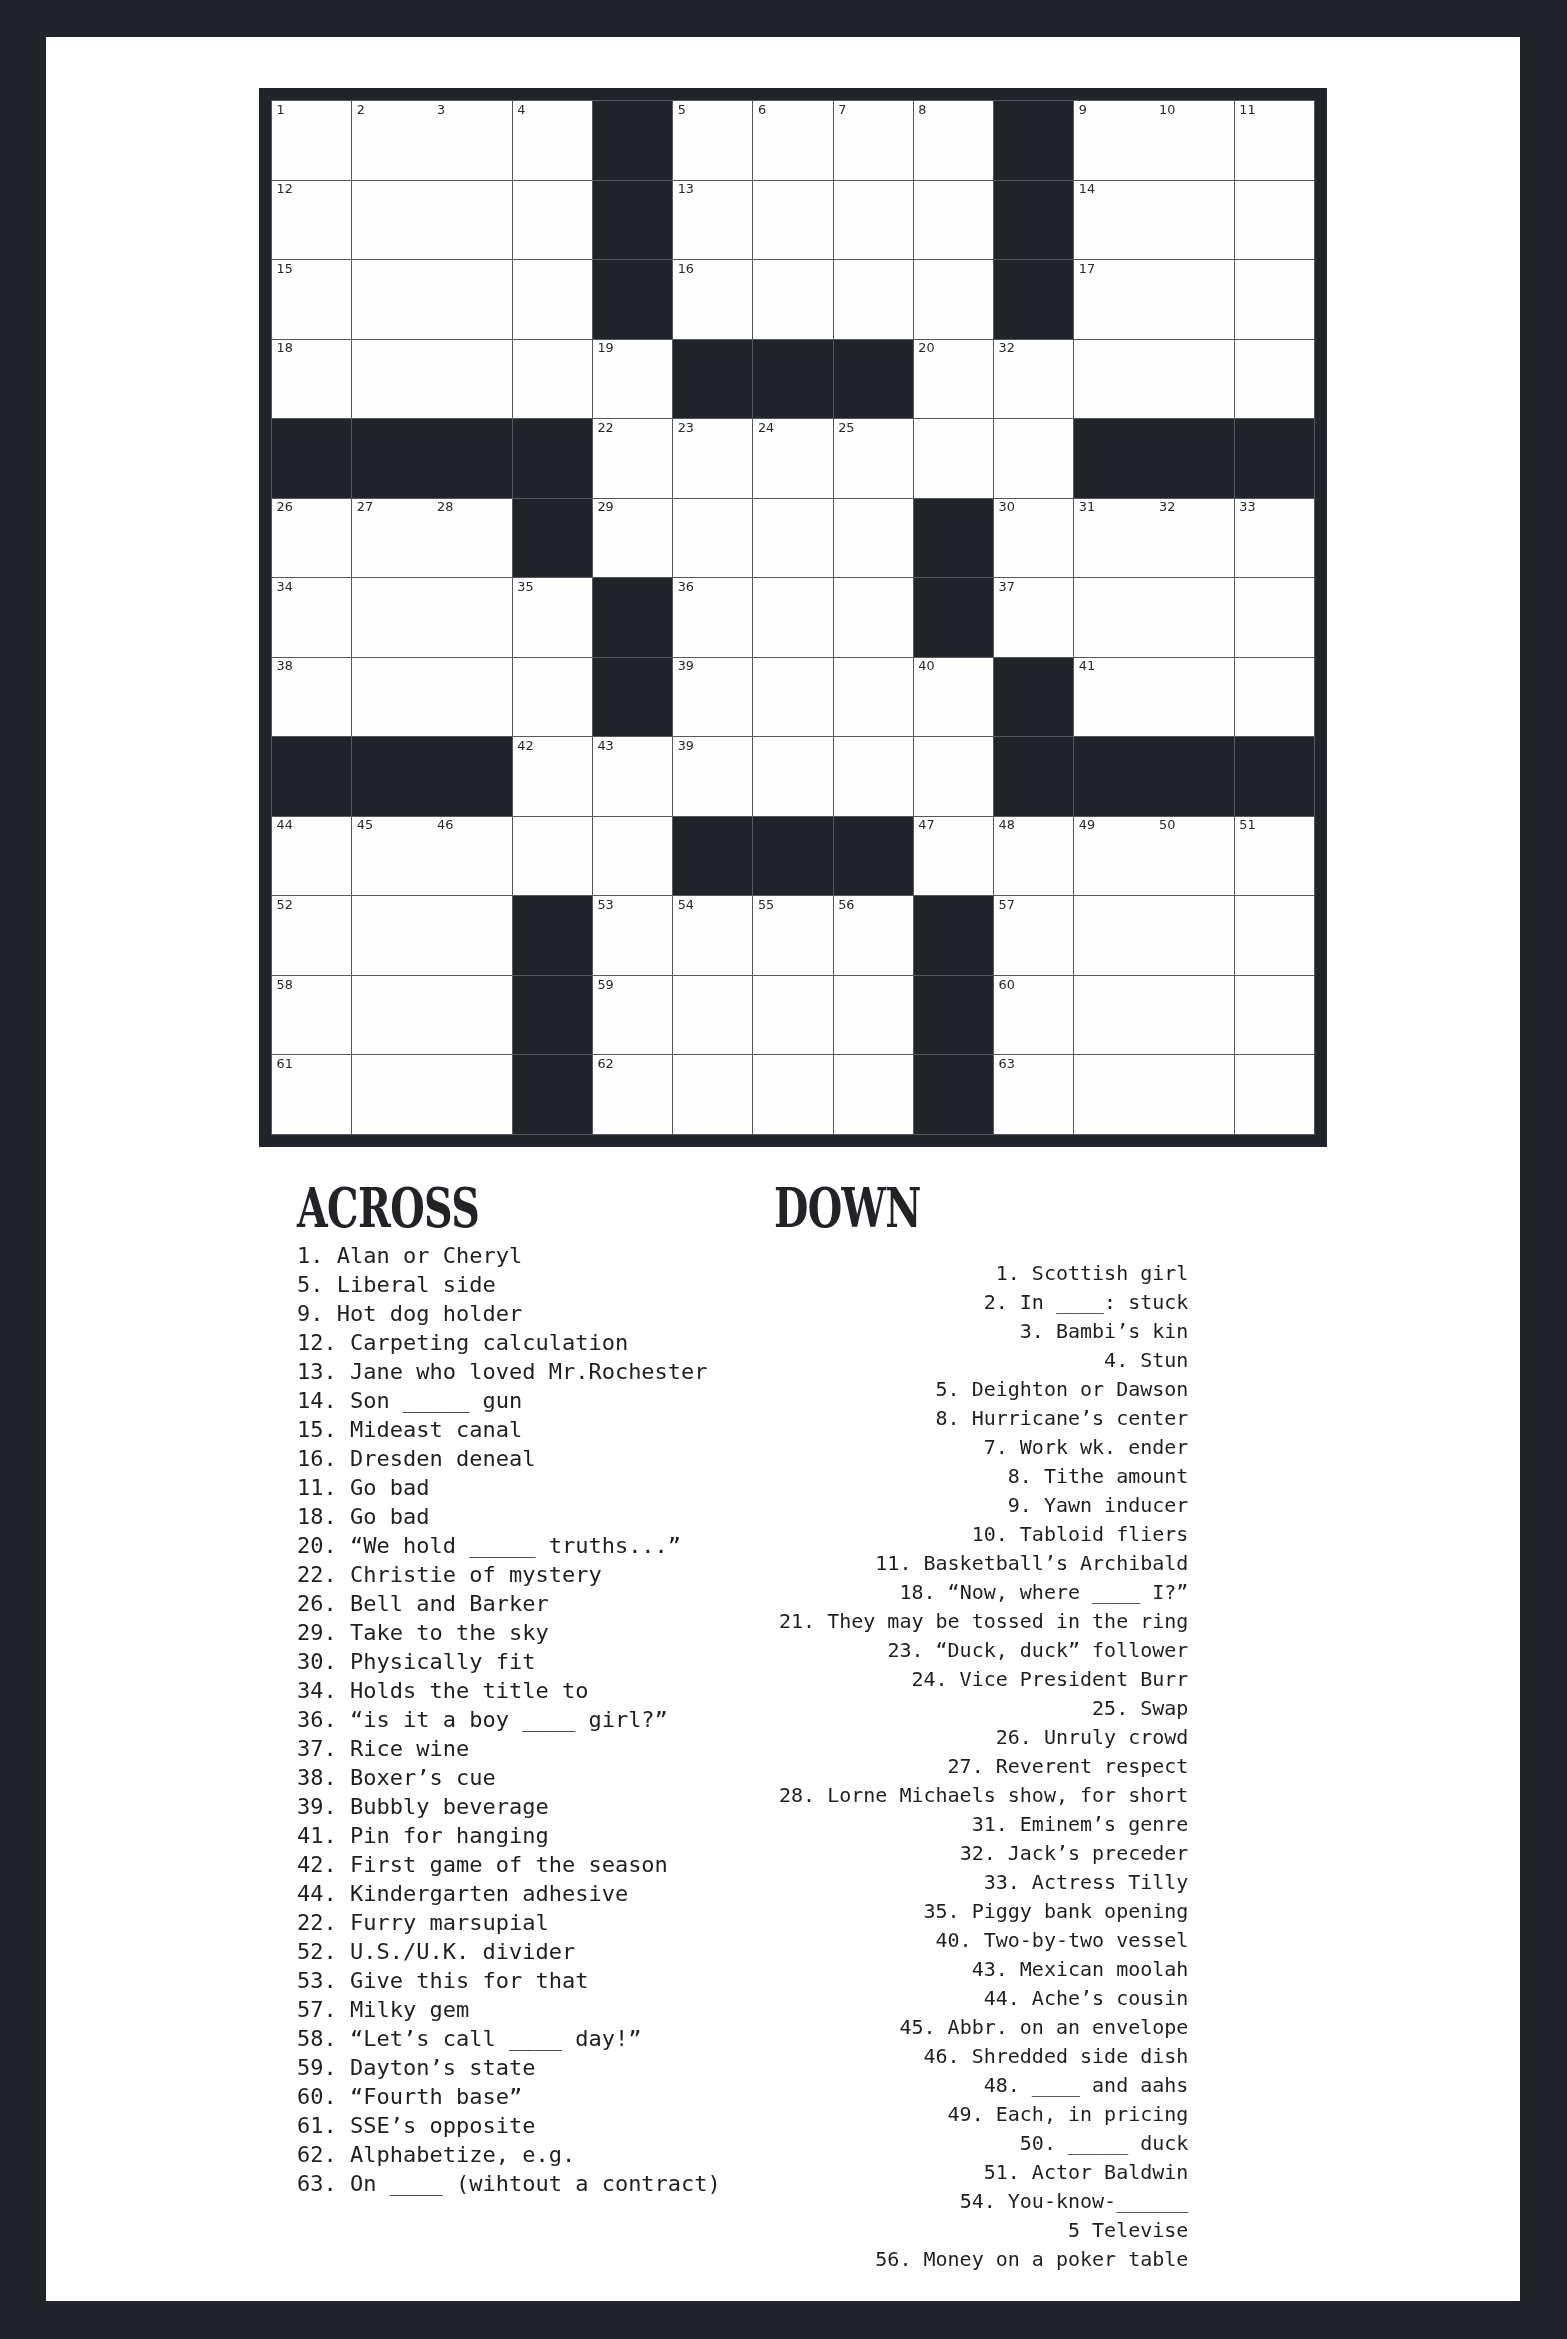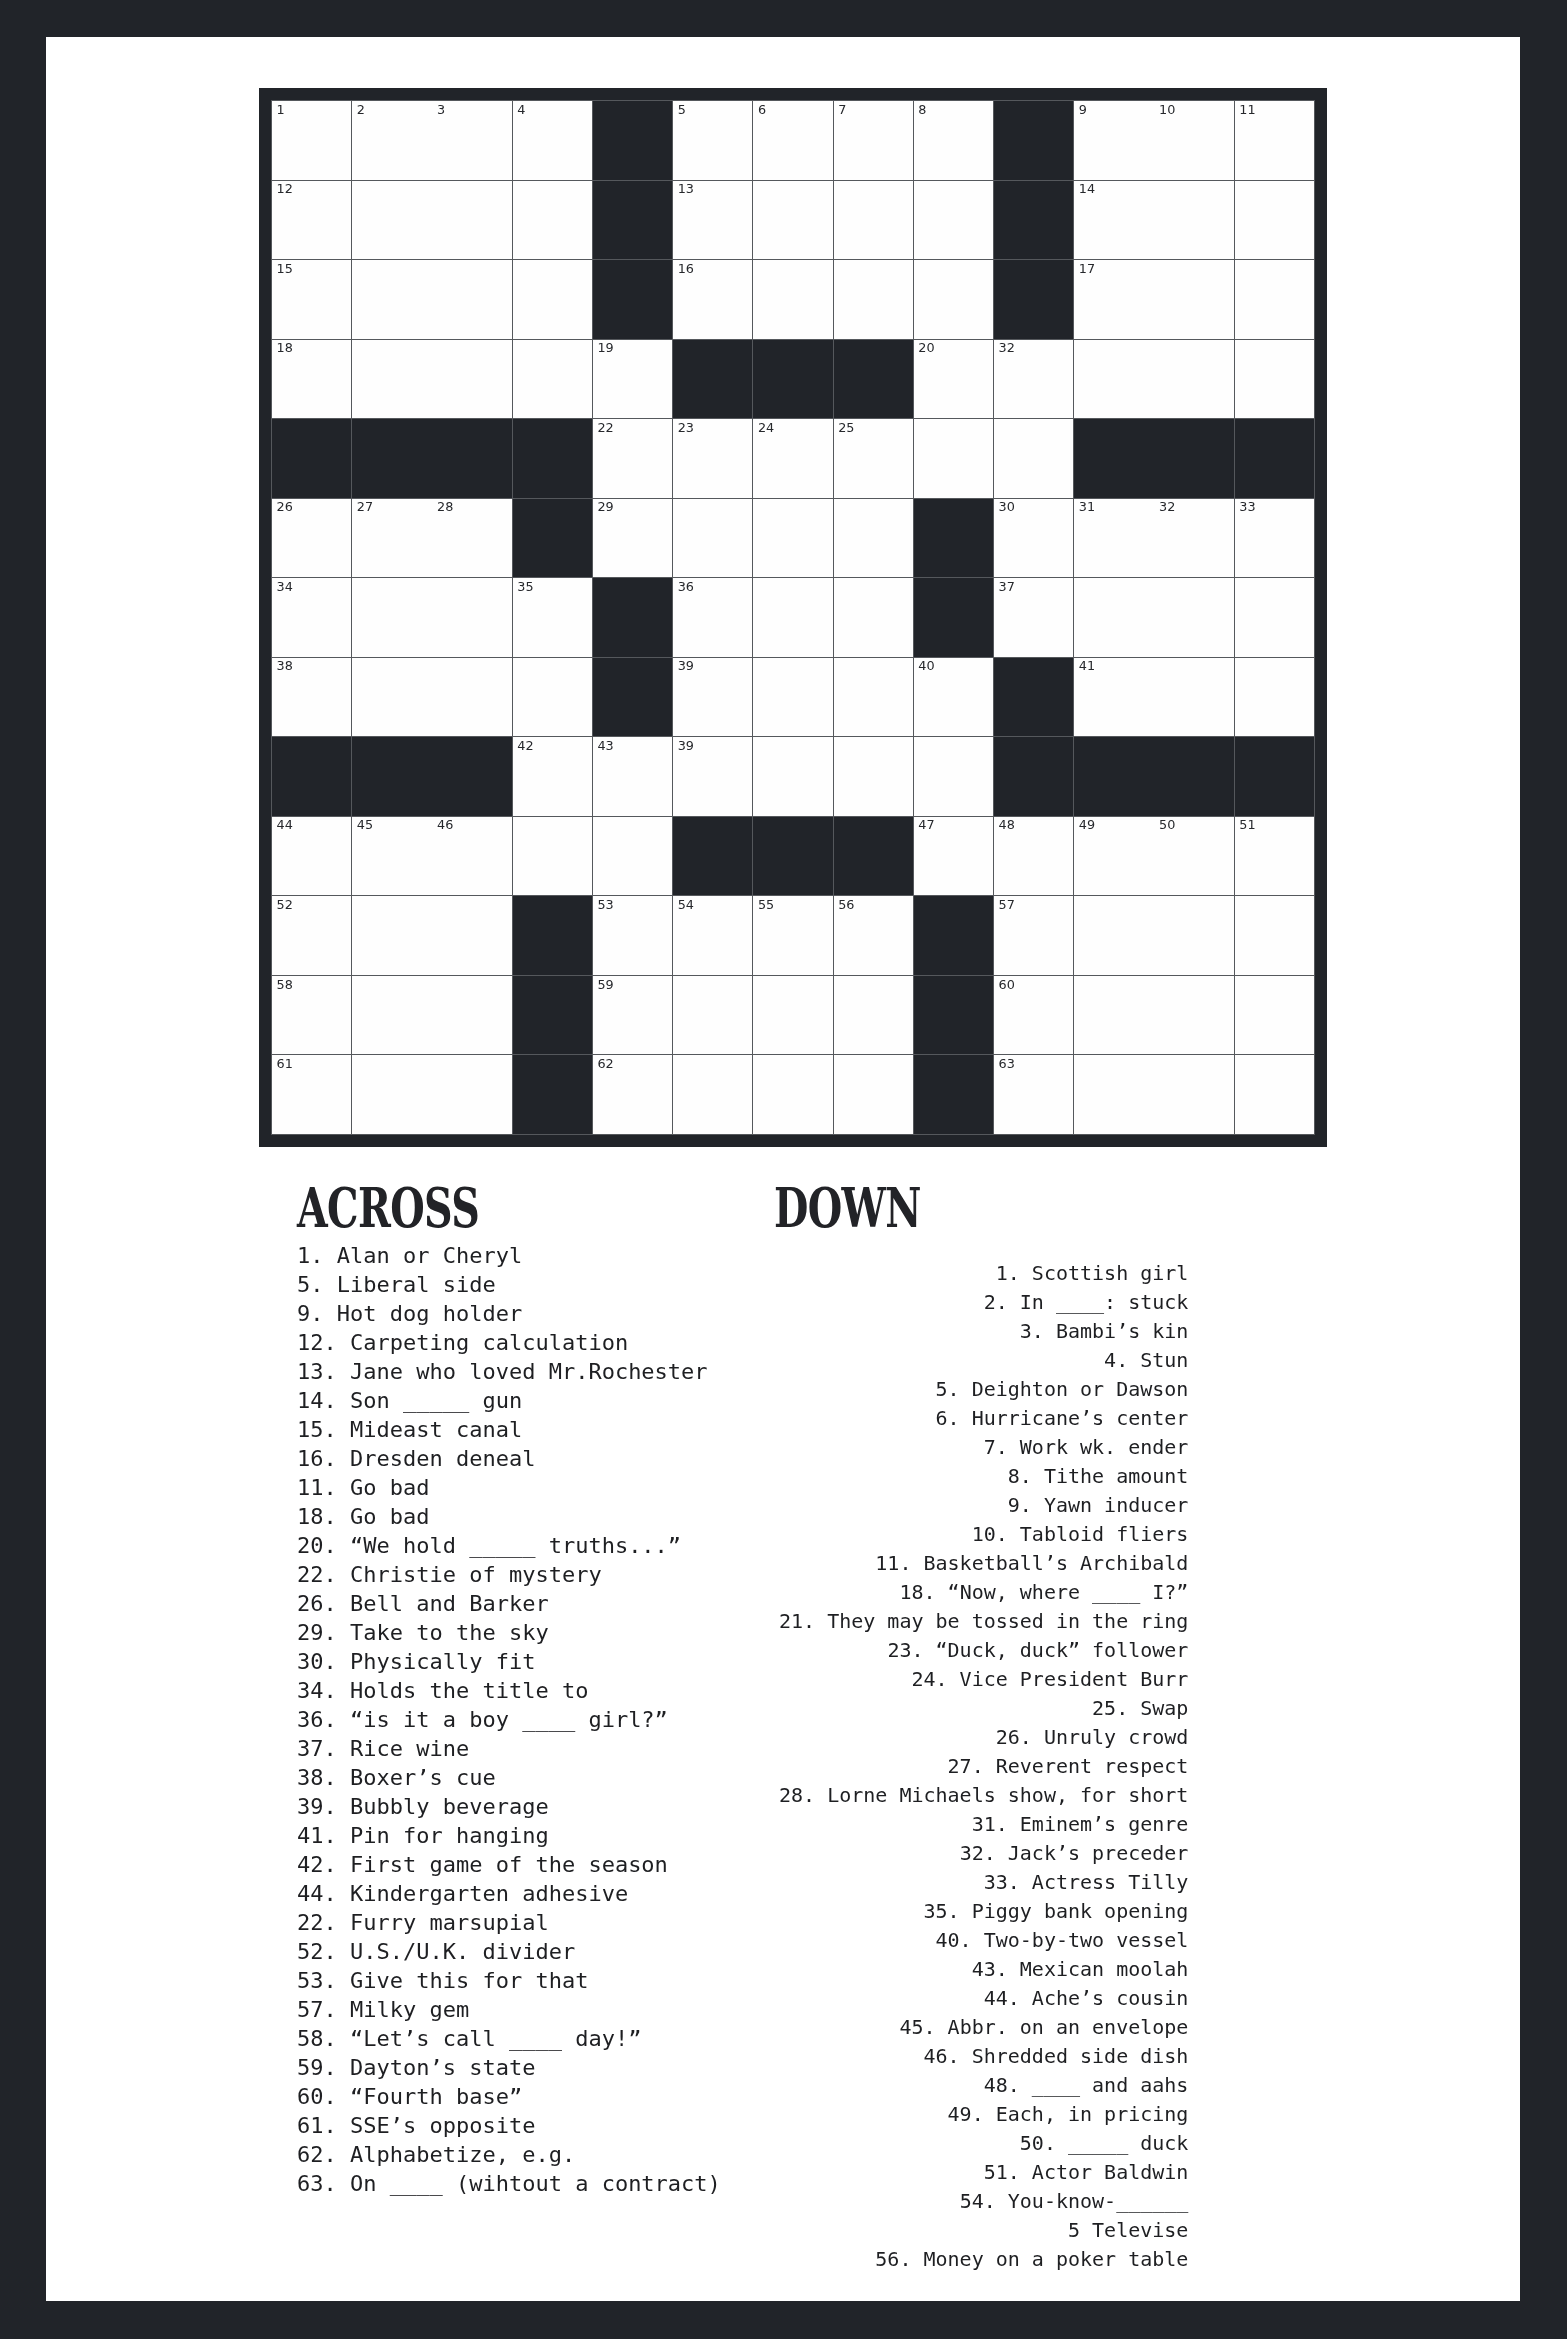--- a/index.html
+++ b/index.html
@@ -427,21 +427,21 @@
     <div class="clue-line">61. SSE’s opposite</div>
     <div class="clue-line">62. Alphabetize, e.g.</div>
     <div class="clue-line">63. On ____ (wihtout a contract)</div>
   </div>
 <div class="clues" id="down-clues">
     <div class="clue-line">1. Scottish girl</div>
     <div class="clue-line">2. In ____: stuck</div>
     <div class="clue-line">3. Bambi’s kin</div>
     <div class="clue-line">4. Stun</div>
     <div class="clue-line">5. Deighton or Dawson</div>
-    <div class="clue-line">6. Hurricane’s center</div>
+    <div class="clue-line">8. Hurricane’s center</div>
     <div class="clue-line">7. Work wk. ender</div>
     <div class="clue-line">8. Tithe amount</div>
     <div class="clue-line">9. Yawn inducer</div>
     <div class="clue-line">10. Tabloid fliers</div>
     <div class="clue-line">11. Basketball’s Archibald</div>
     <div class="clue-line">18. “Now, where ____ I?”</div>
     <div class="clue-line">21. They may be tossed in the ring</div>
     <div class="clue-line">23. “Duck, duck” follower</div>
     <div class="clue-line">24. Vice President Burr</div>
     <div class="clue-line">25. Swap</div>

